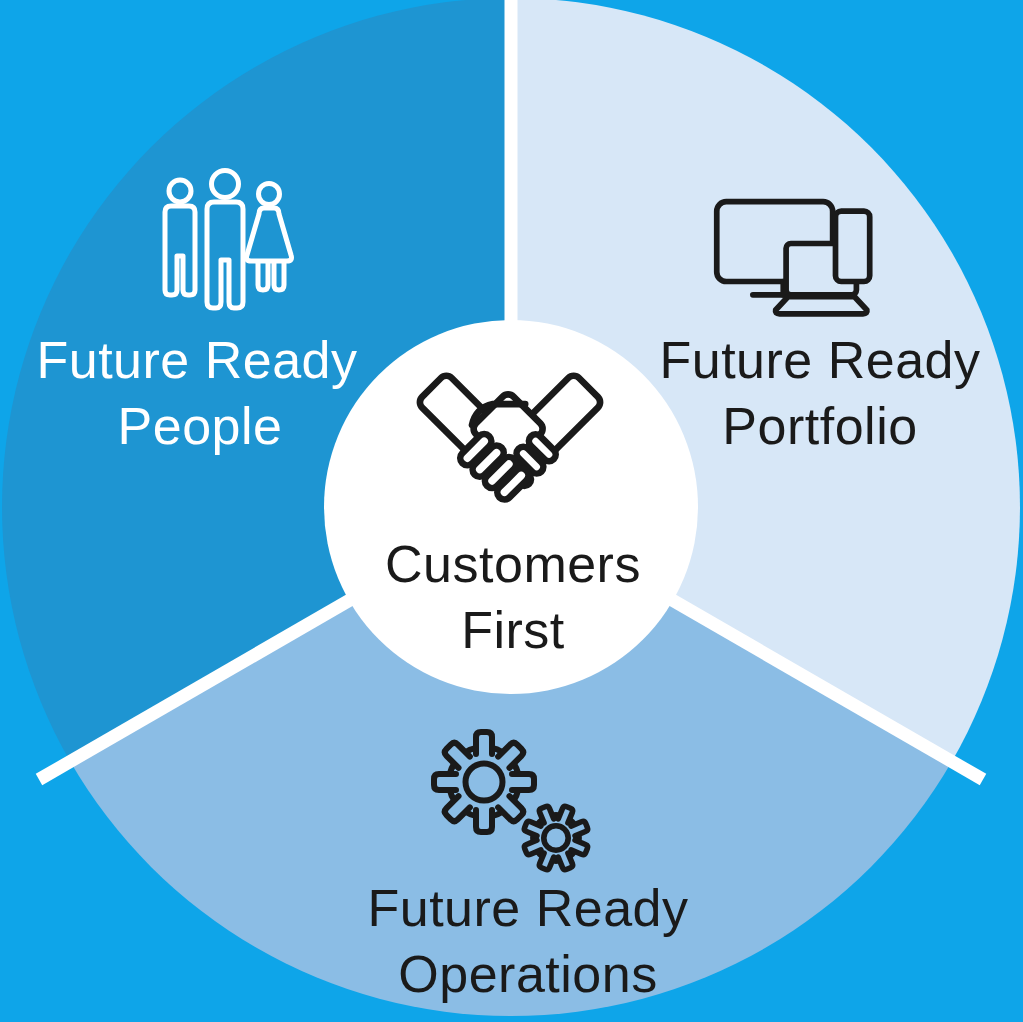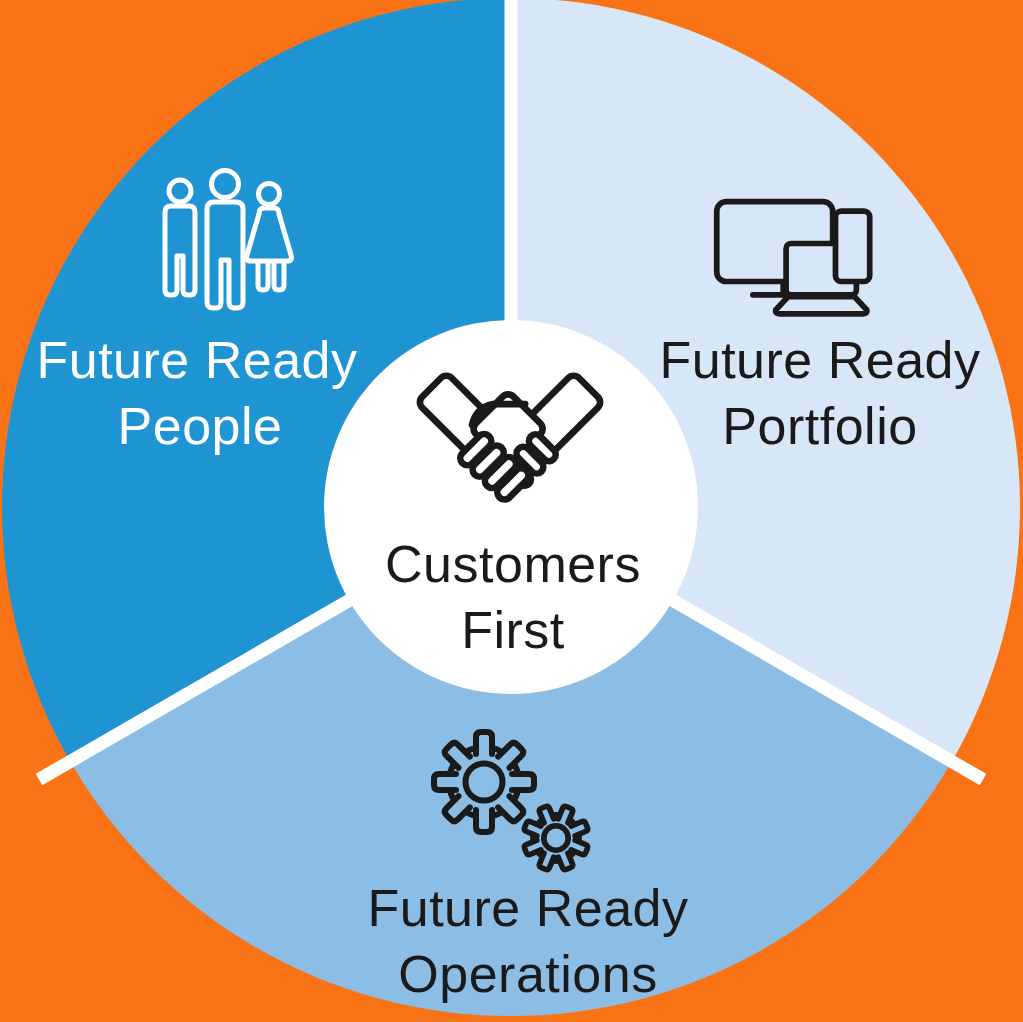--- a/index.html
+++ b/index.html
@@ -1,16 +1,16 @@
 <!DOCTYPE html>
 <html><head>
 <meta charset="utf-8">
 <style>
   html,body{margin:0;padding:0;background:#ffffff;}
-  .stage{position:relative;width:1023px;height:1022px;background:#f97316;overflow:hidden;}
+  .stage{position:relative;width:1023px;height:1022px;background:#0ea5e9;overflow:hidden;}
   svg{display:block;}
   .seg-label{
     font-family:"Liberation Sans", sans-serif;
     font-size:52px;
     font-weight:400;
     letter-spacing:0.5px;
   }
   .icon-dark{stroke:#1a1a1a;}
   .icon-light{stroke:#ffffff;}
   .icon{stroke-linejoin:round;stroke-linecap:round;}

